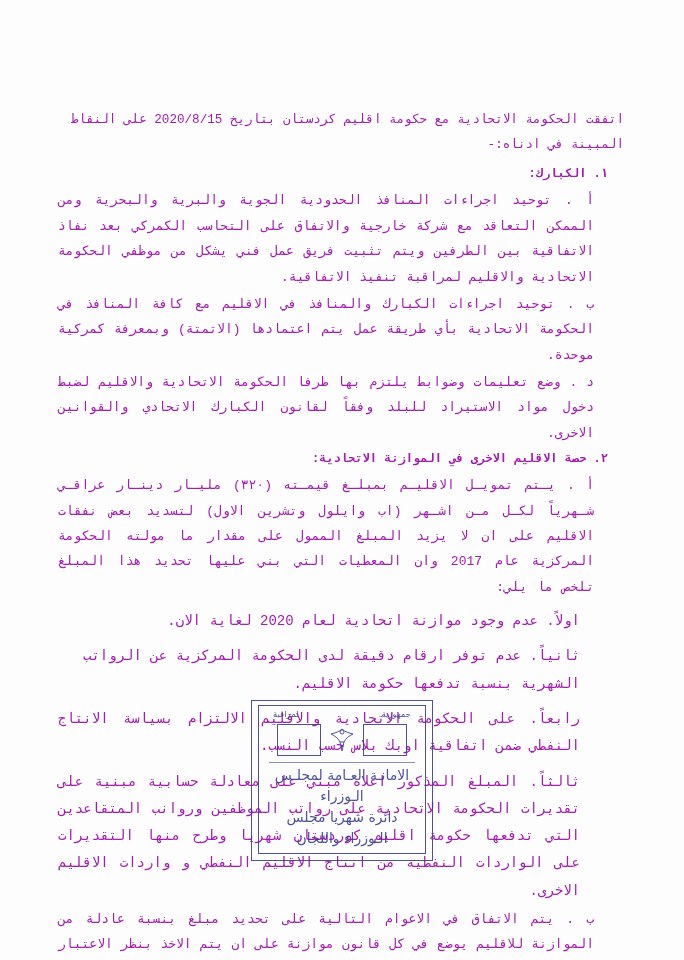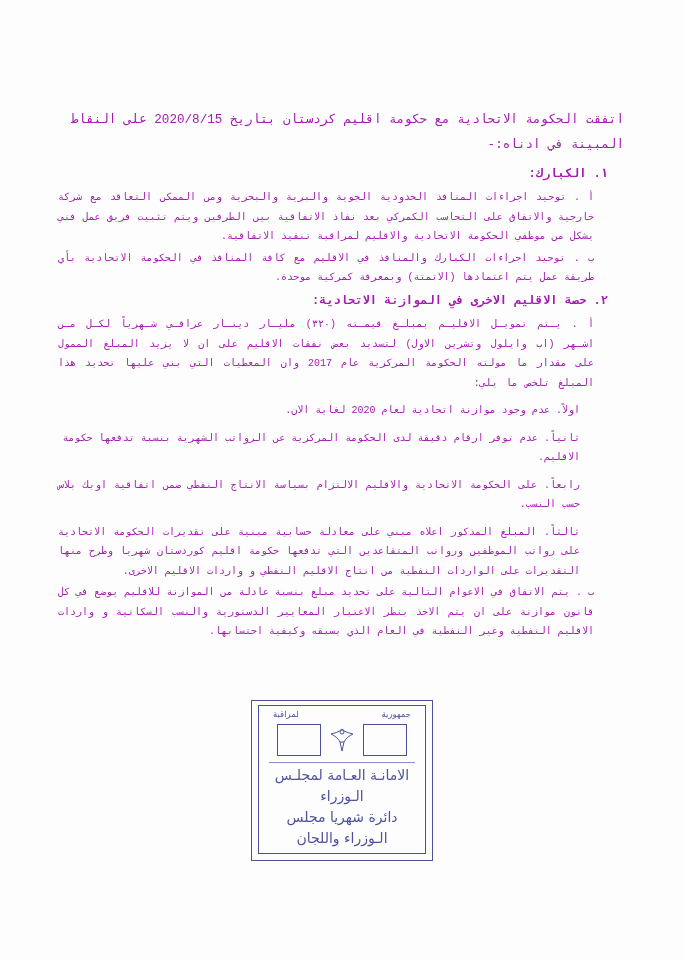--- a/index.html
+++ b/index.html
@@ -40,30 +40,30 @@
   .lvl1 {
     margin: 2px 0 2px 0;
     padding-right: 16px;
     font-size: 12px;
     font-weight: 600;
   }
   .lvl2 {
     margin: 0 0 2px 0;
     padding-right: 30px;
     text-indent: 0;
-    font-size: 10px;
+    font-size: 13px;
   }
   .lvl2.just {
     text-align: justify;
     text-align-last: right;
   }
   .lvl3 {
     margin: 8px 0 2px 0;
     padding-right: 44px;
-    font-size: 10px;
+    font-size: 14px;
   }
   .lvl3.just {
     text-align: justify;
     text-align-last: right;
   }
   .spread {
     word-spacing: 2px;
   }
   .stamp-wrap {
     position: absolute;
@@ -130,20 +130,21 @@
 <div class="page">
 
   <div class="doc">
 
     <p class="intro">اتفقت الحكومة الاتحادية مع حكومة اقليم كردستان بتاريخ 2020/8/15 على النقاط المبينة في ادناه:-</p>
 
     <p class="lvl1">١. الكبارك:</p>
 
     <p class="lvl2 just">أ . توحيد اجراءات المنافذ الحدودية الجوية والبرية والبحرية ومن الممكن التعاقد مع شركة خارجية والاتفاق على التحاسب الكمركي بعد نفاذ الاتفاقية بين الطرفين ويتم تثبيت فريق عمل فني يشكل من موظفي الحكومة الاتحادية والاقليم لمراقبة تنفيذ الاتفاقية.</p>
     <p class="lvl2 just">ب . توحيد اجراءات الكبارك والمنافذ في الاقليم مع كافة المنافذ في الحكومة الاتحادية بأي طريقة عمل يتم اعتمادها (الاتمتة) وبمعرفة كمركية موحدة.</p>
+    <p class="lvl2 just">د . وضع تعليمات وضوابط يلتزم بها طرفا الحكومة الاتحادية والاقليم لضبط دخول مواد الاستيراد للبلد وفقاً لقانون الكبارك الاتحادي والقوانين الاخرى.</p>
 
     <p class="lvl1">٢. حصة الاقليم الاخرى في الموازنة الاتحادية:</p>
 
     <p class="lvl2 just spread">أ  . يـتم تمويـل الاقليـم بمبلـغ قيمـته (٣٢٠) مليـار دينـار عراقـي شـهرياً لكـل مـن اشـهر (اب وايلول وتشرين الاول) لتسديد بعض نفقات الاقليم على ان لا يزيد المبلغ الممول على مقدار ما مولته الحكومة المركزية عام 2017 وان المعطيات التي بني عليها تحديد هذا المبلغ تلخص ما يلي:</p>
 
     <p class="lvl3">اولاً. عدم وجود موازنة اتحادية لعام 2020 لغاية الان.</p>
     <p class="lvl3">ثانياً. عدم توفر ارقام دقيقة لدى الحكومة المركزية عن الرواتب الشهرية بنسبة تدفعها حكومة الاقليم.</p>
     <p class="lvl3 just">رابعاً. على الحكومة الاتحادية والاقليم الالتزام بسياسة الانتاج النفطي ضمن اتفاقية اوبك بلاس حسب النسب.</p>
     <p class="lvl3 just">ثالثاً. المبلغ المذكور اعلاه مبني على معادلة حسابية مبنية على تقديرات الحكومة الاتحادية على رواتب الموظفين وروانب المتقاعدين التي تدفعها حكومة اقليم كوردستان شهريا وطرح منها التقديرات على الواردات النفطية من انتاج الاقليم النفطي و واردات الاقليم الاخرى.</p>
 

